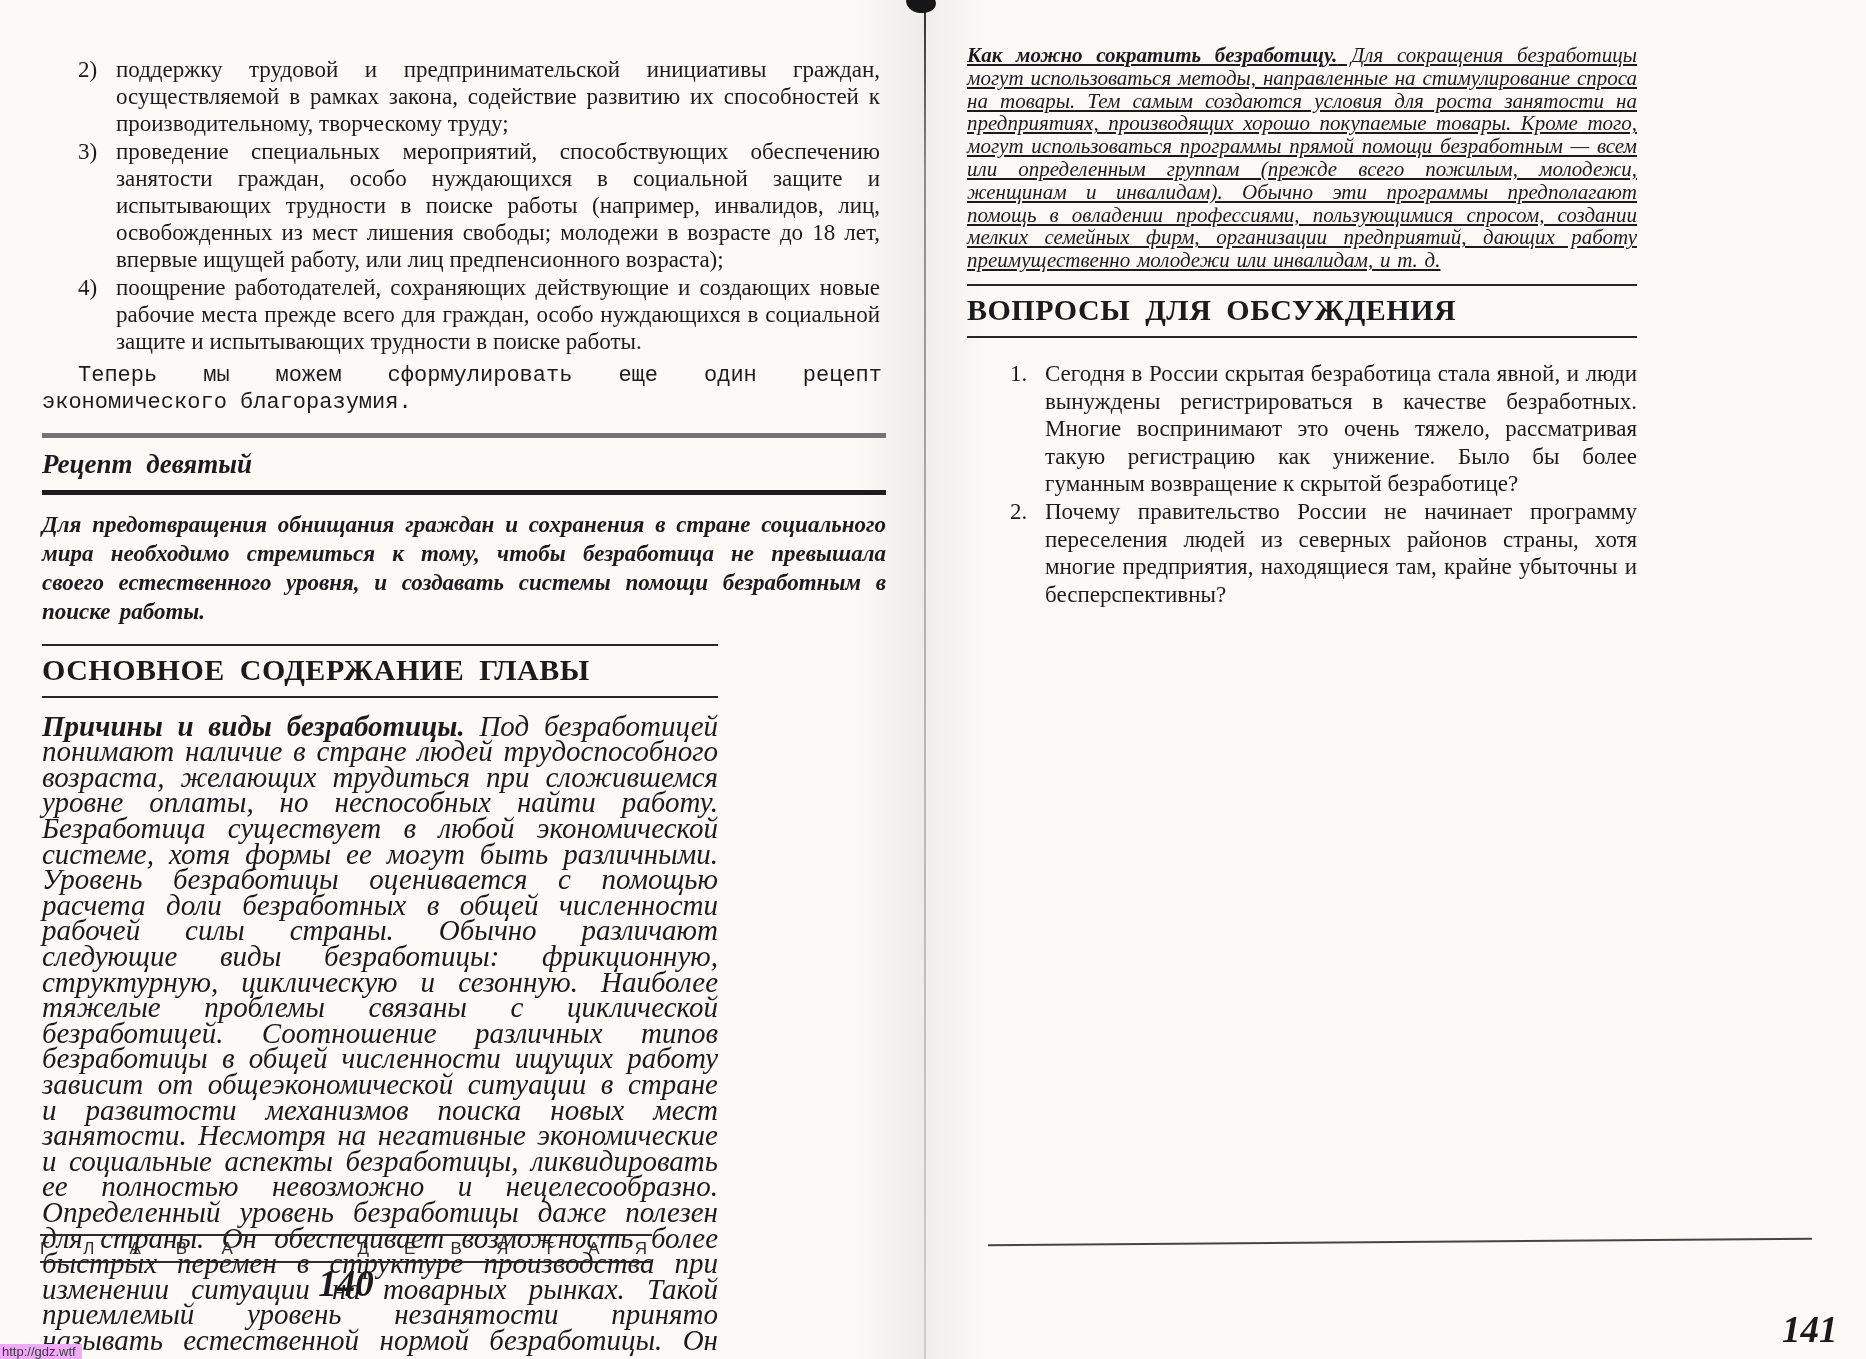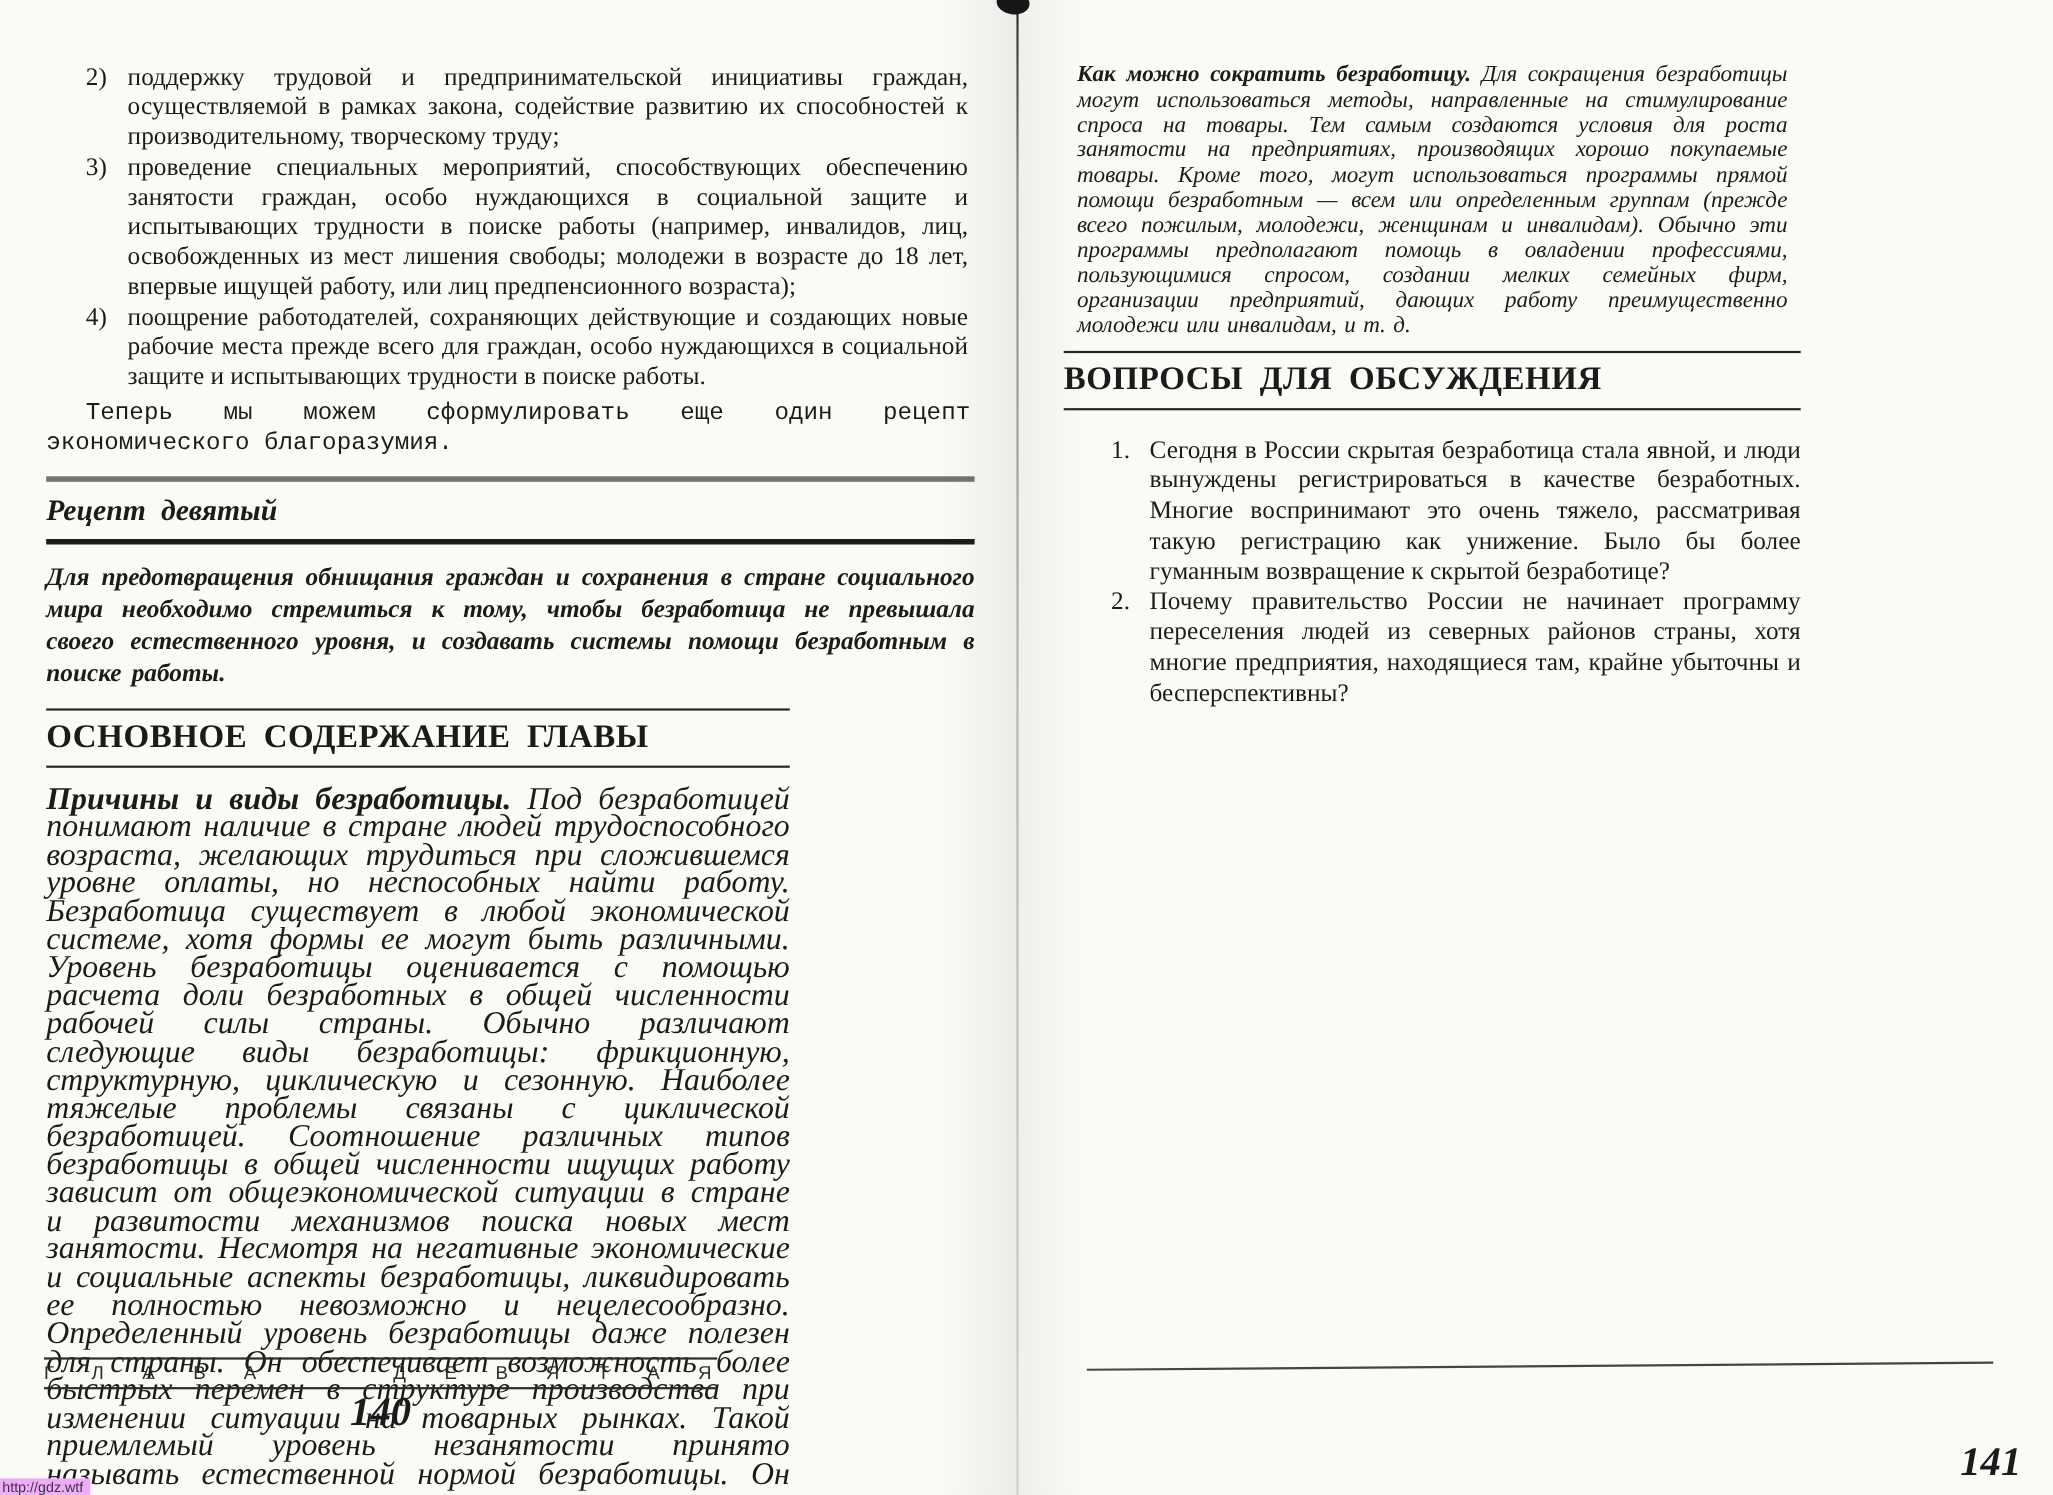--- a/index.html
+++ b/index.html
@@ -43,22 +43,22 @@
   .chapter-strip{border-top:2px solid #2c2c2c;border-bottom:2px solid #2c2c2c;
     padding:3px 0 2px;overflow:hidden;}
   .chapter-letters{font-family:"Liberation Sans", sans-serif;font-size:17px;color:#2c2c2c;
     letter-spacing:35px;word-spacing:50px;white-space:nowrap;height:20px;}
   .folio-row{margin-top:2px;display:flex;align-items:baseline;justify-content:center;}
   .folio{font-size:37px;font-weight:bold;font-style:italic;line-height:1;}
   .folio-title{margin-left:64px;font-family:"Liberation Sans", sans-serif;
     font-weight:bold;font-size:25px;letter-spacing:0.2px;}
   
   .page-right{position:absolute;left:967px;top:44px;width:670px;}
-  .reduce-text{margin:12px;font-style:italic;font-size:21px;line-height:22.8px;
-    text-align:justify;word-spacing:1.5px;}
+  .reduce-text{margin:0;font-style:italic;font-size:21px;line-height:22.8px;
+    text-align:justify;word-spacing:1.5px;text-decoration:underline;}
   .questions{margin-top:12px;}
   .q-list{margin:22px 0 0;padding:0 0 0 43px;list-style:none;
     font-size:23px;line-height:27.6px;}
   .q-list li{display:flex;}
   .q-marker{flex:0 0 35px;}
   .q-text{flex:1;text-align:justify;}
   
   .footer-right-line{position:absolute;left:988px;top:1241px;width:824px;height:2px;
     background:#454545;transform:rotate(-0.45deg);}
   .folio-right{position:absolute;left:1782px;top:1308px;font-size:37px;

